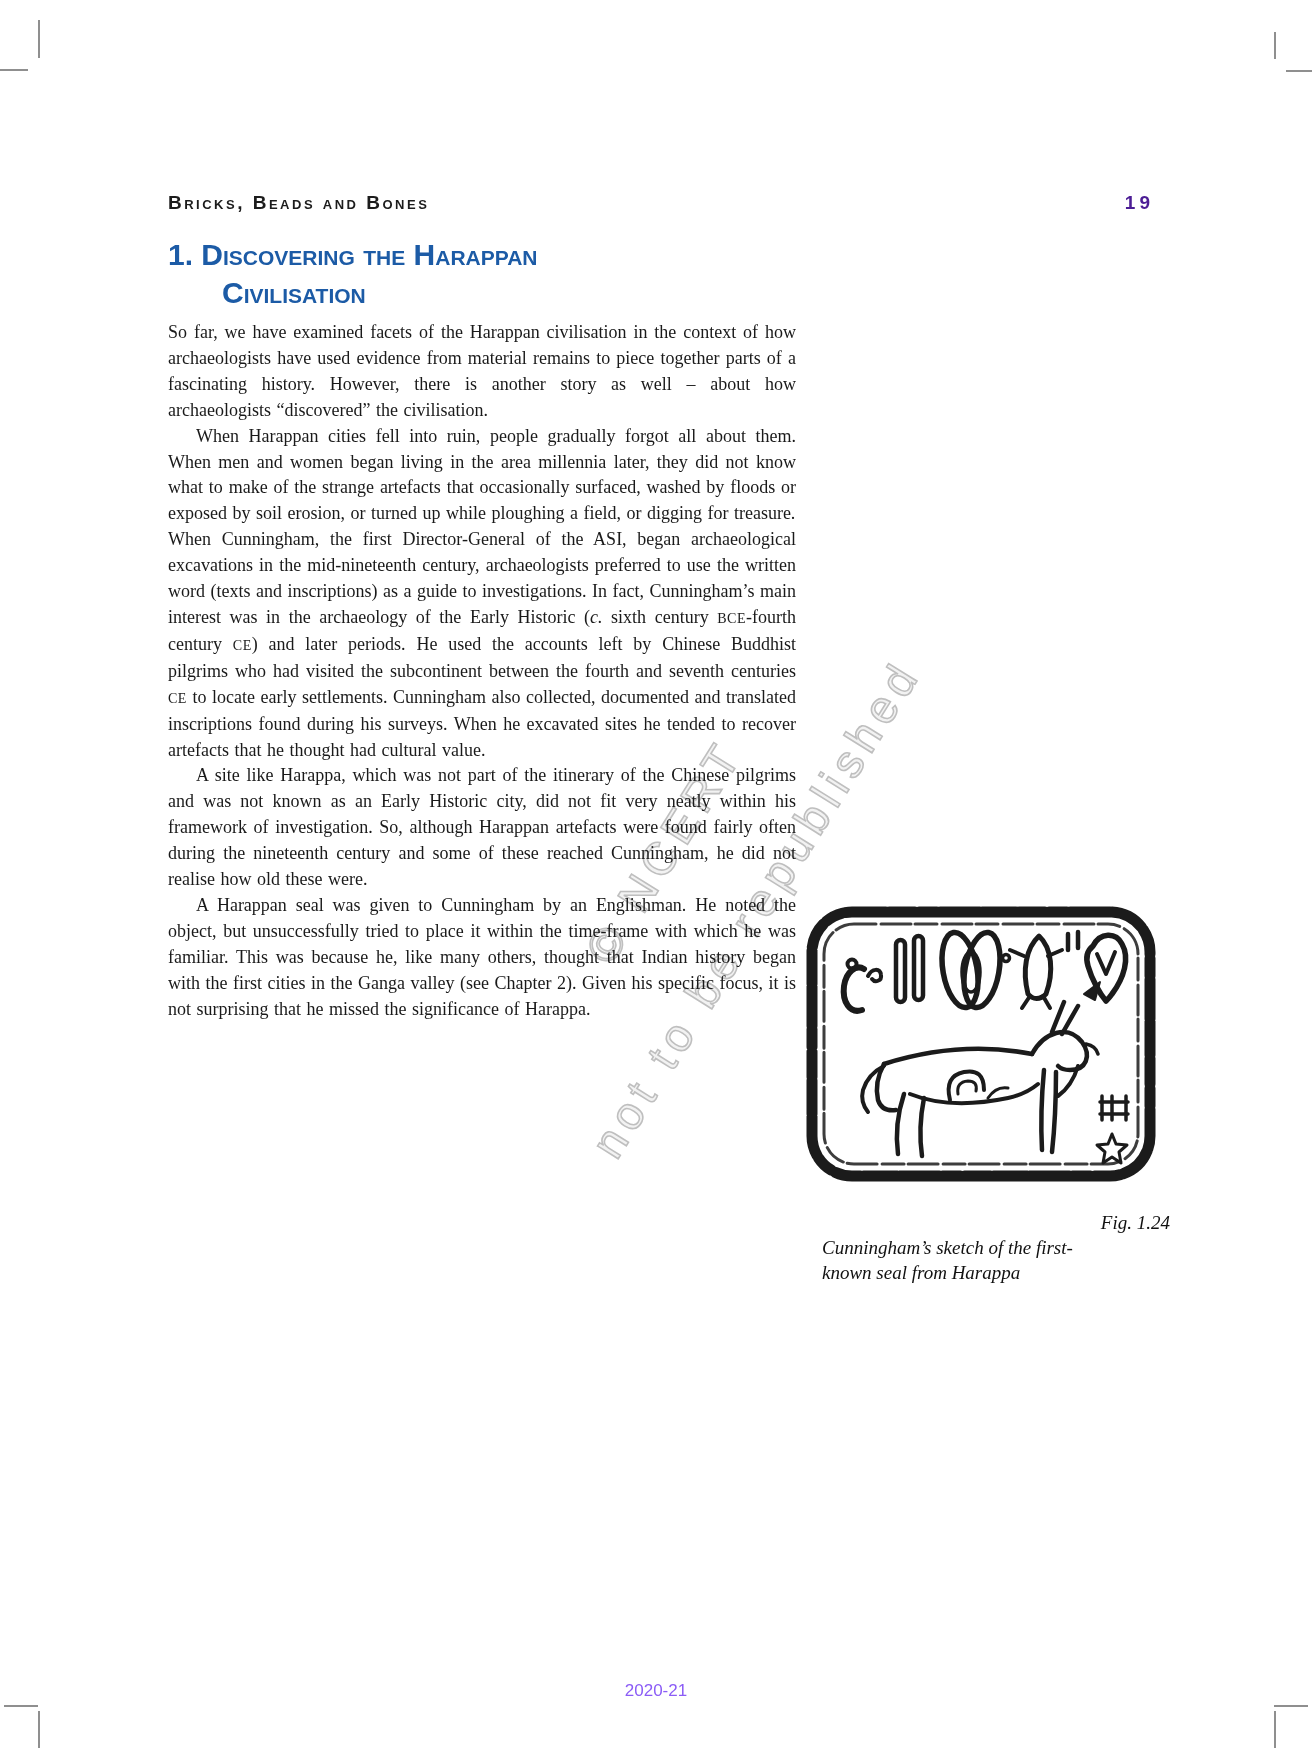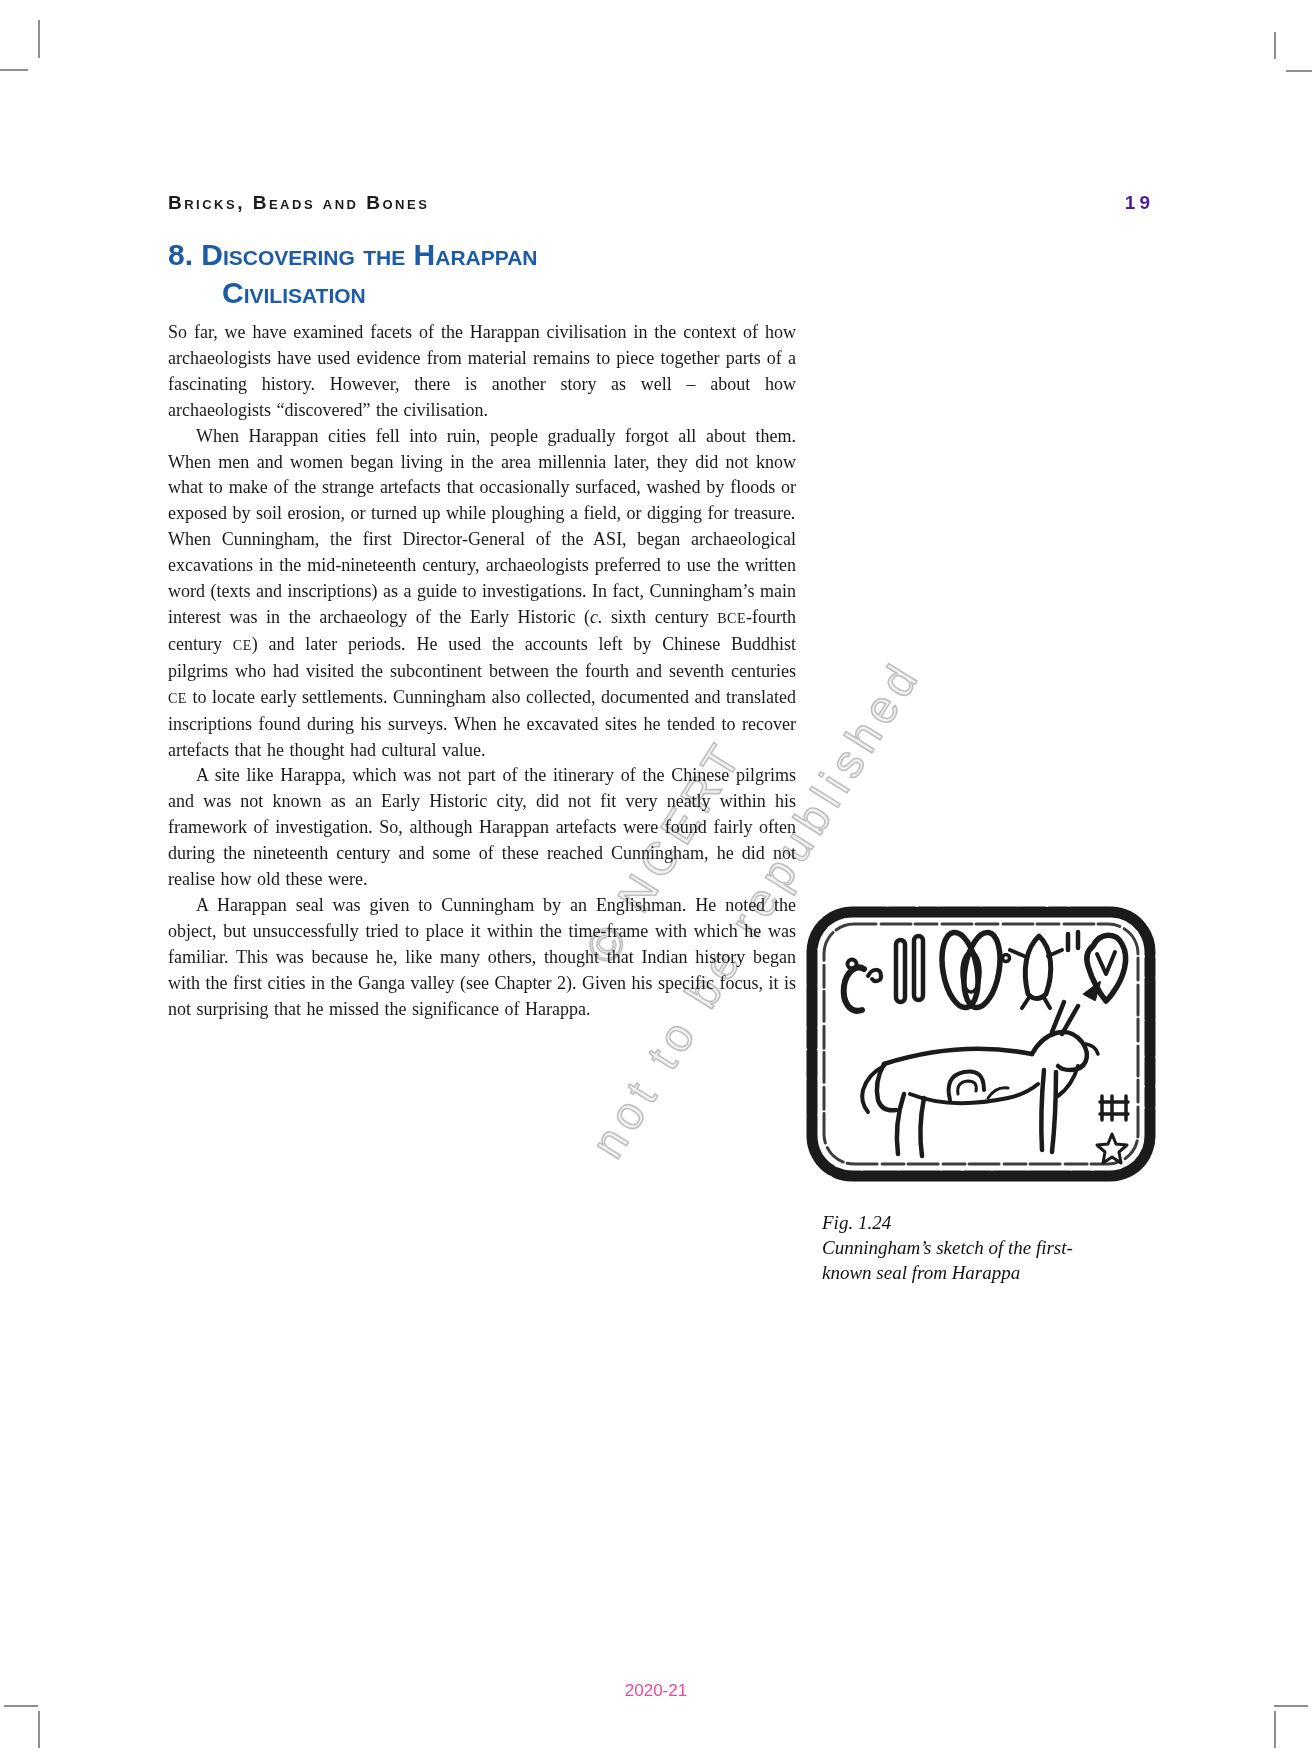--- a/index.html
+++ b/index.html
@@ -55,25 +55,25 @@
   .seg-i{font-style:italic;}
   .seg-sc{font-size:0.78em;letter-spacing:0.5px;}
   
   .figure{
     position:absolute;left:800px;top:898px;width:370px;z-index:2;
   }
   .figure svg{display:block;}
   .fig-caption{
     margin:20px 0 0 22px;font-size:19px;line-height:25px;font-style:italic;color:#111;
   }
-  .fig-caption .fig-label{display:block;}
+  .fig-caption .fig-label{display:block;text-align:right;}
   
   .footer{
     position:absolute;left:0;top:1681px;width:100%;text-align:center;
-    font-family:"Liberation Sans", sans-serif;font-size:17px;color:#ec4899;z-index:2;
+    font-family:"Liberation Sans", sans-serif;font-size:17px;color:#8b5cf6;z-index:2;
   }
 </style>
 </head>
 <body>
 
 <div class="crop" style="left:38px;top:20px;width:2px;height:38px;"></div>
 <div class="crop" style="left:0;top:69px;width:28px;height:2px;"></div>
 <div class="crop" style="left:1274px;top:32px;width:2px;height:27px;"></div>
 <div class="crop" style="left:1286px;top:70px;width:26px;height:2px;"></div>
 <div class="crop" style="left:4px;top:1705px;width:34px;height:2px;"></div>
@@ -84,21 +84,21 @@
 <div class="watermark">
   <span>© NCERT</span>
   <span>not to be republished</span>
 </div>
 
 <div class="running-head">Bricks, Beads and Bones</div>
 <div class="page-num">19</div>
 
 <div class="text-col">
   <h1 class="section">
-    <span class="l1">8. Discovering the Harappan</span>
+    <span class="l1">1. Discovering the Harappan</span>
     <span class="l2">Civilisation</span>
   </h1>
   <p>So far, we have examined facets of the Harappan civilisation in the context of how archaeologists have used evidence from material remains to piece together parts of a fascinating history. However, there is another story as well – about how archaeologists “discovered” the civilisation.</p>
   <p class="indent">When Harappan cities fell into ruin, people gradually forgot all about them. When men and women began living in the area millennia later, they did not know what to make of the strange artefacts that occasionally surfaced, washed by floods or exposed by soil erosion, or turned up while ploughing a field, or digging for treasure.</p>
   <p><span>When Cunningham, the first Director-General of the ASI, began archaeological excavations in the mid-nineteenth century, archaeologists preferred to use the written word (texts and inscriptions) as a guide to investigations. In fact, Cunningham’s main interest was in the archaeology of the Early Historic (</span><span class="seg-i">c.</span><span> sixth century </span><span class="seg-sc">BCE</span><span>-fourth century </span><span class="seg-sc">CE</span><span>) and later periods. He used the accounts left by Chinese Buddhist pilgrims who had visited the subcontinent between the fourth and seventh centuries </span><span class="seg-sc">CE</span><span> to locate early settlements. Cunningham also collected, documented and translated inscriptions found during his surveys. When he excavated sites he tended to recover artefacts that he thought had cultural value.</span></p>
   <p class="indent">A site like Harappa, which was not part of the itinerary of the Chinese pilgrims and was not known as an Early Historic city, did not fit very neatly within his framework of investigation. So, although Harappan artefacts were found fairly often during the nineteenth century and some of these reached Cunningham, he did not realise how old these were.</p>
   <p class="indent">A Harappan seal was given to Cunningham by an Englishman. He noted the object, but unsuccessfully tried to place it within the time-frame with which he was familiar. This was because he, like many others, thought that Indian history began with the first cities in the Ganga valley (see Chapter 2). Given his specific focus, it is not surprising that he missed the significance of Harappa.</p>
 </div>
 
 <div class="figure">

